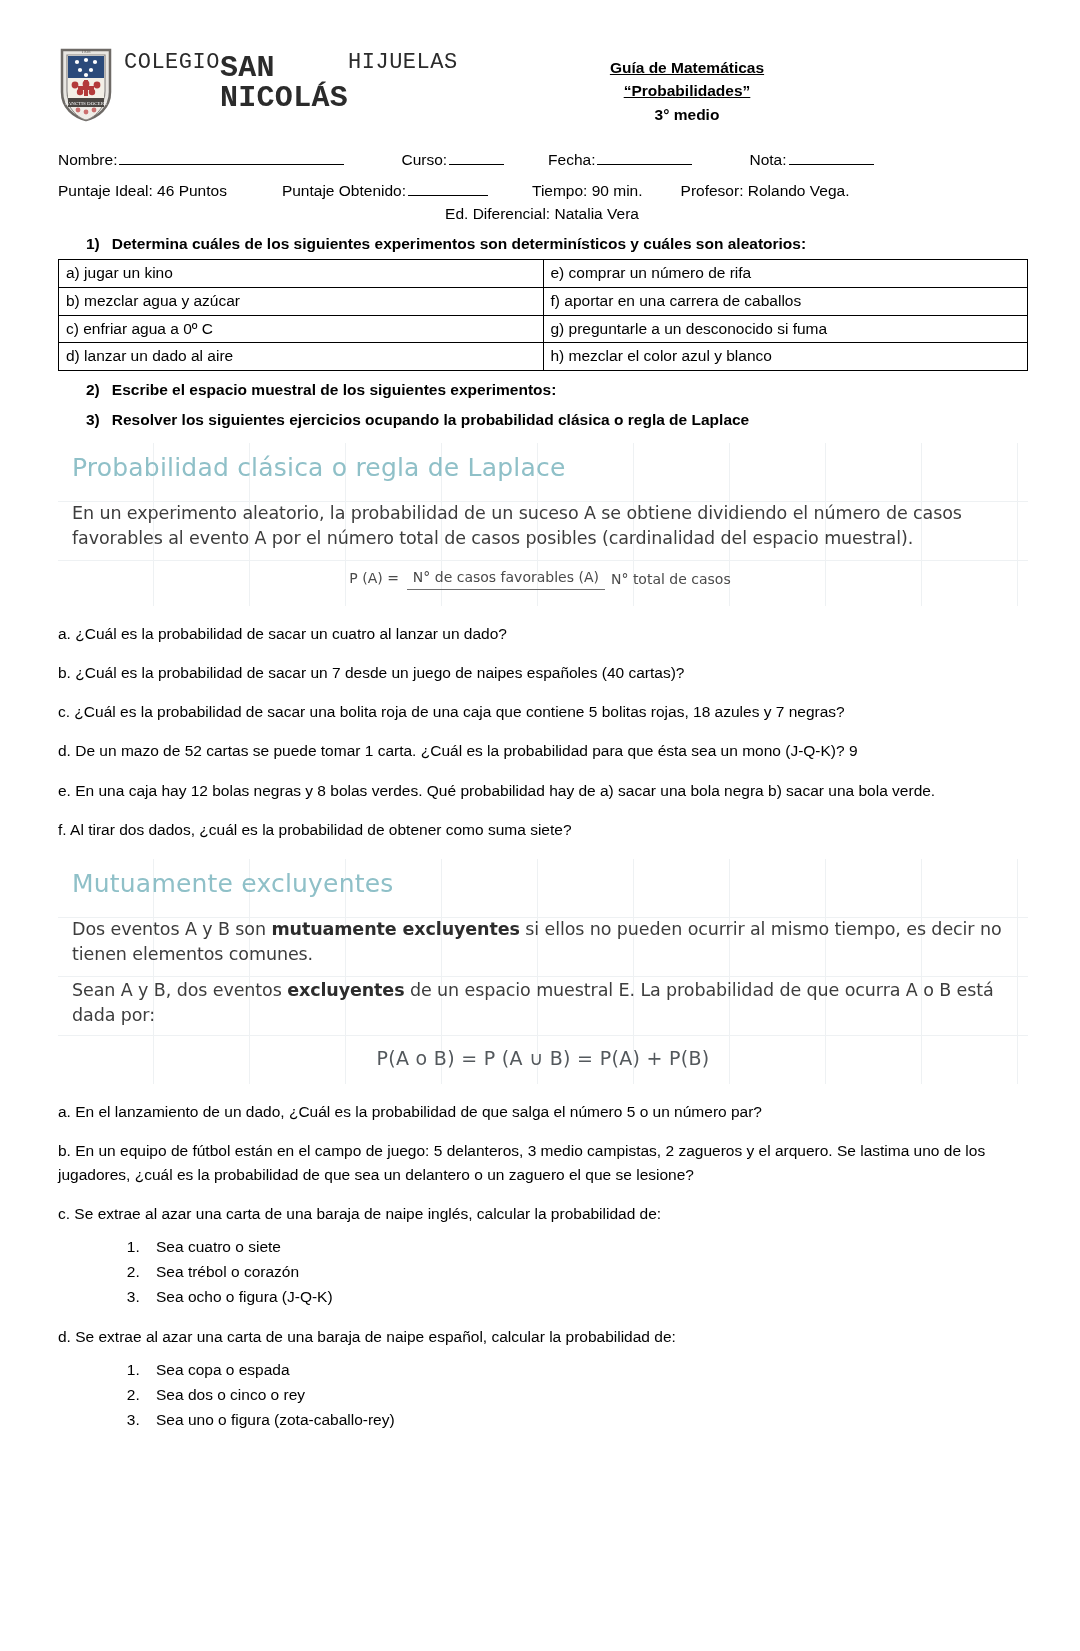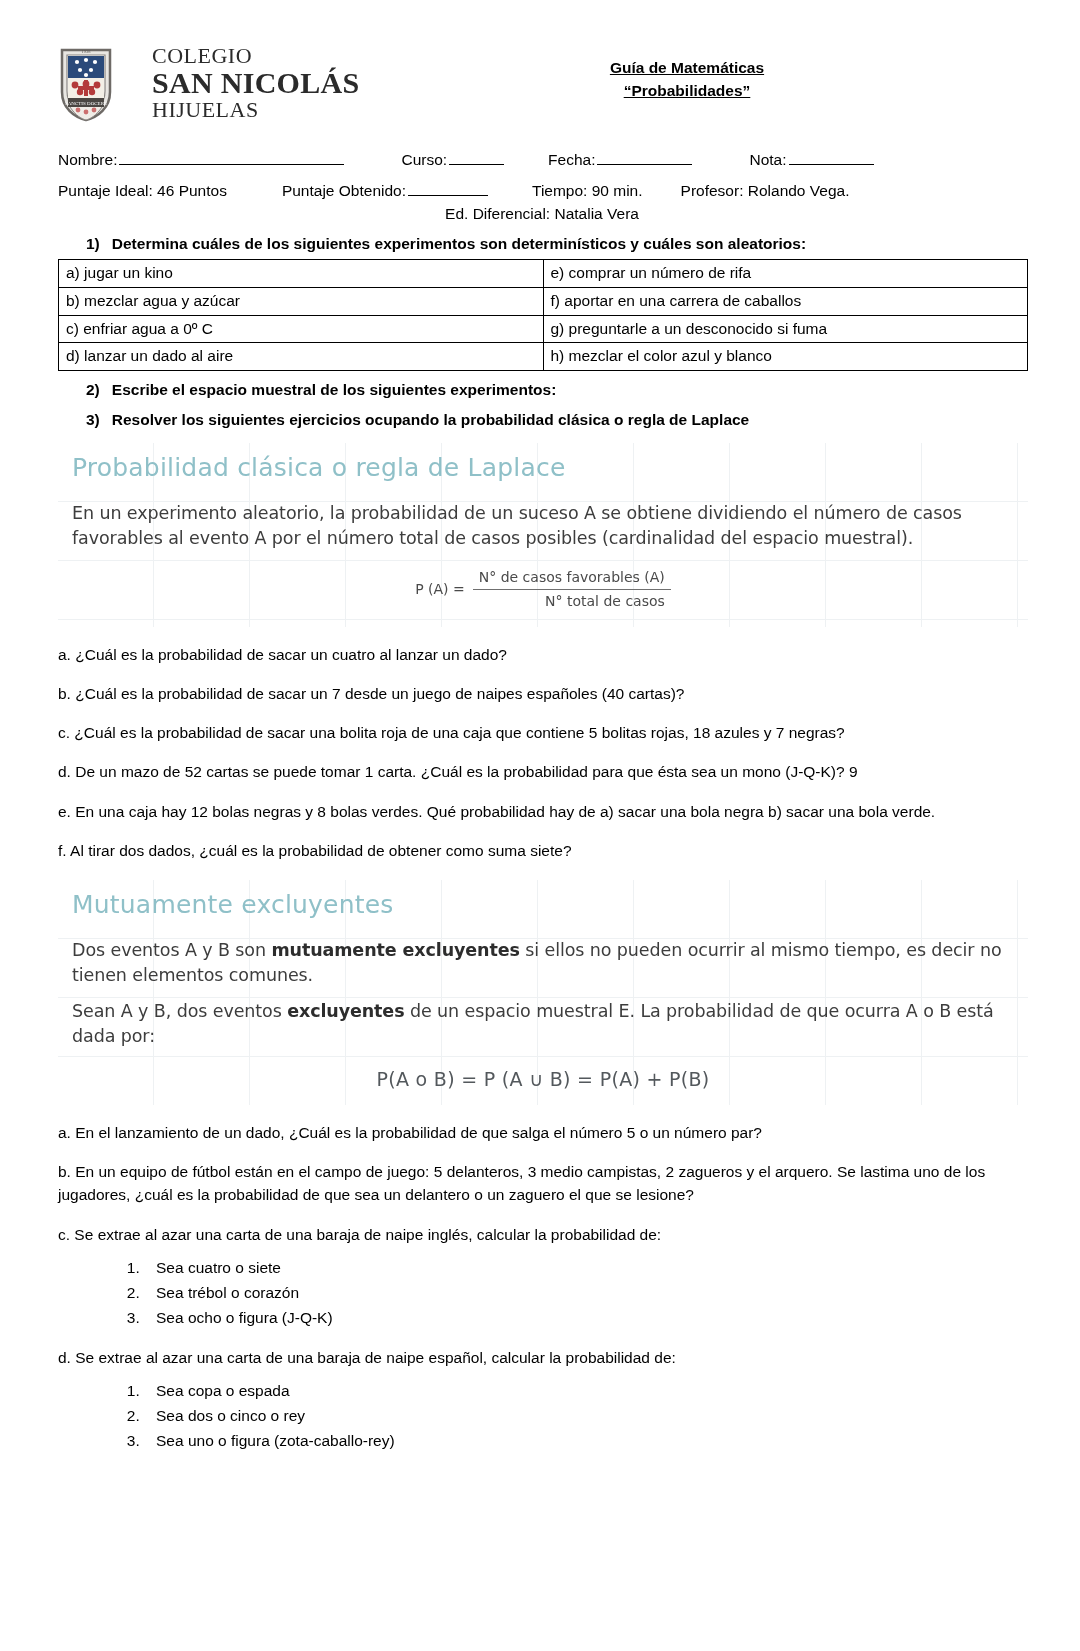--- a/index.html
+++ b/index.html
@@ -38,25 +38,24 @@
   }
   .crest {
     width: 56px;
     height: 78px;
     position: relative;
     flex: 0 0 auto;
   }
   .crest svg { display: block; }
   .school-name {
     display: flex;
-    flex-direction: column;
+    flex-direction: row;
     line-height: 1.0;
-    font-family: Liberation Serif, serif;
+    font-family: Liberation Mono, monospace;
     color: #2b2b2b;
-    margin-left: 28px;
   }
   .school-name .l1 {
     font-size: 22px;
     letter-spacing: 0.5px;
   }
   .school-name .l2 {
     font-size: 30px;
     font-weight: bold;
     letter-spacing: 0.3px;
     margin: 1px 0 1px 0;
@@ -170,22 +169,22 @@
     margin-top: 16px;
     margin-bottom: 4px;
   }
   .frac-wrap {
     display: inline-flex;
     align-items: center;
     gap: 8px;
   }
   .frac {
     display: inline-flex;
-    flex-direction: column;
-    text-align: right;
+    flex-direction: row;
+    text-align: left;
     vertical-align: middle;
   }
   .frac .numr {
     border-bottom: 1.6px solid #6f6f6f;
     padding: 0 6px 2px 6px;
   }
   .frac .denr {
     padding: 2px 6px 0 6px;
   }
   .formula-simple {
@@ -259,20 +258,21 @@
       <div class="school-name">
         <span class="l1">COLEGIO</span>
         <span class="l2">SAN NICOLÁS</span>
         <span class="l3">HIJUELAS</span>
       </div>
     </div>
 
     <div class="doc-title">
       <div><span class="u">Guía de Matemáticas</span></div>
       <div><span class="u">“Probabilidades”</span></div>
+      <div><span>3° medio</span></div>
     </div>
   </div>
 
   <div class="formrow">
     <span class="fld">Nombre:</span><span class="blank b-name"></span><span class="sp-3"></span><span class="fld">Curso:</span><span class="blank b-curso"></span><span class="sp-4"></span><span class="fld">Fecha:</span><span class="blank b-fecha"></span><span class="sp-3"></span><span class="fld">Nota:</span><span class="blank b-nota"></span>
   </div>
 
   <div class="formrow">
     <span class="fld">Puntaje Ideal: 46 Puntos</span><span class="sp-3"></span><span class="fld">Puntaje Obtenido:</span><span class="blank b-punt"></span><span class="sp-4"></span><span class="fld">Tiempo: 90 min.</span><span class="sp-2"></span><span class="fld">Profesor: Rolando Vega.</span>
   </div>

